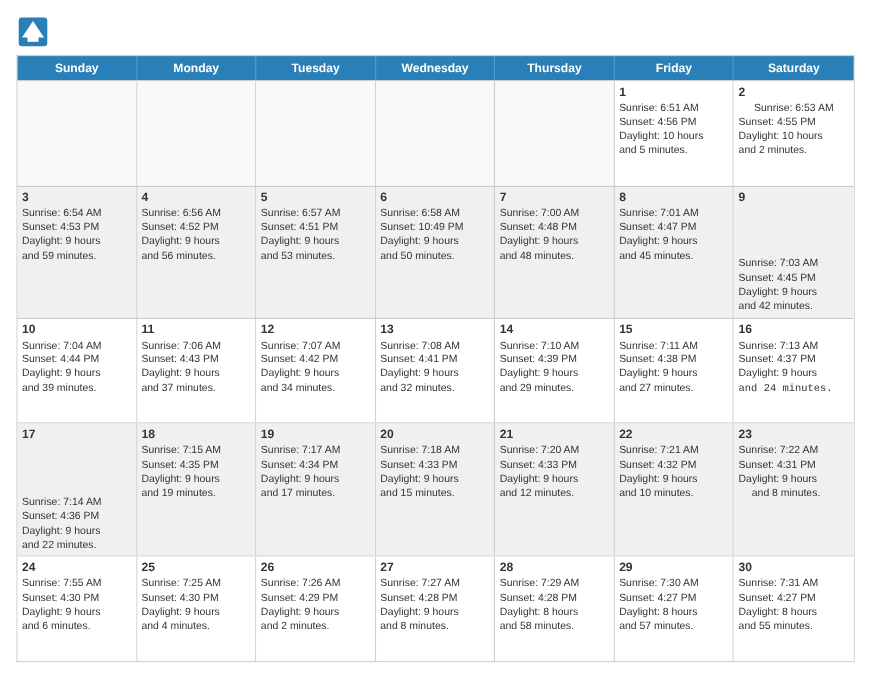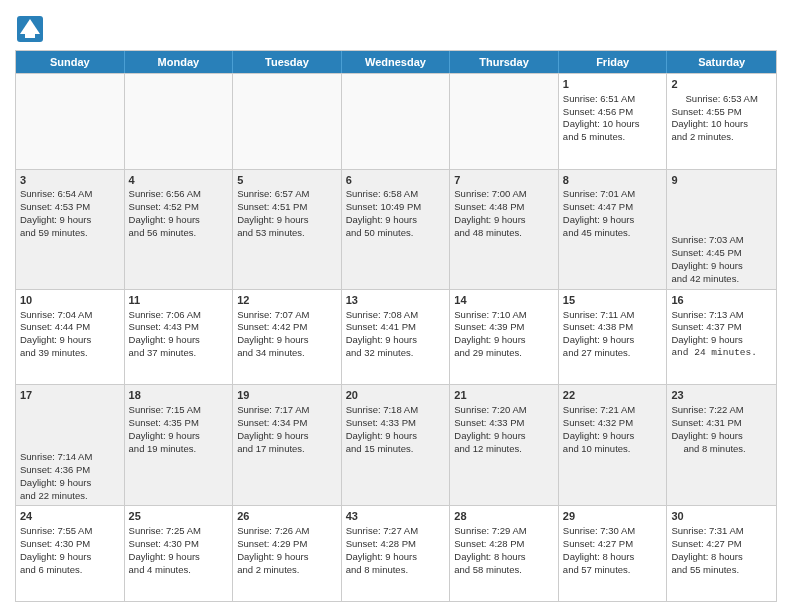--- a/index.html
+++ b/index.html
@@ -333,21 +333,21 @@
             <span style="display: block;">and 4 minutes.</span>
           </div>
           <div class="cal-cell">
             <span class="day-num">26</span>
             <span style="display: block;">Sunrise: 7:26 AM</span>
             <span style="display: block;">Sunset: 4:29 PM</span>
             <span style="display: block;">Daylight: 9 hours</span>
             <span style="display: block;">and 2 minutes.</span>
           </div>
           <div class="cal-cell">
-            <span class="day-num">43</span>
+            <span class="day-num">27</span>
             <span style="display: block;">Sunrise: 7:27 AM</span>
             <span style="display: block;">Sunset: 4:28 PM</span>
             <span style="display: block;">Daylight: 9 hours</span>
             <span style="display: block;">and 8 minutes.</span>
           </div>
           <div class="cal-cell">
             <span class="day-num">28</span>
             <span style="display: block;">Sunrise: 7:29 AM</span>
             <span style="display: block;">Sunset: 4:28 PM</span>
             <span style="display: block;">Daylight: 8 hours</span>

